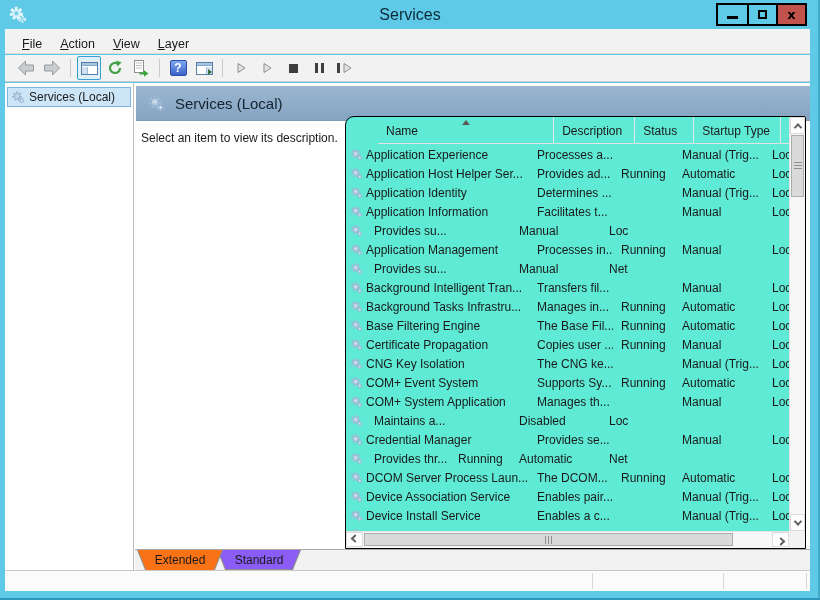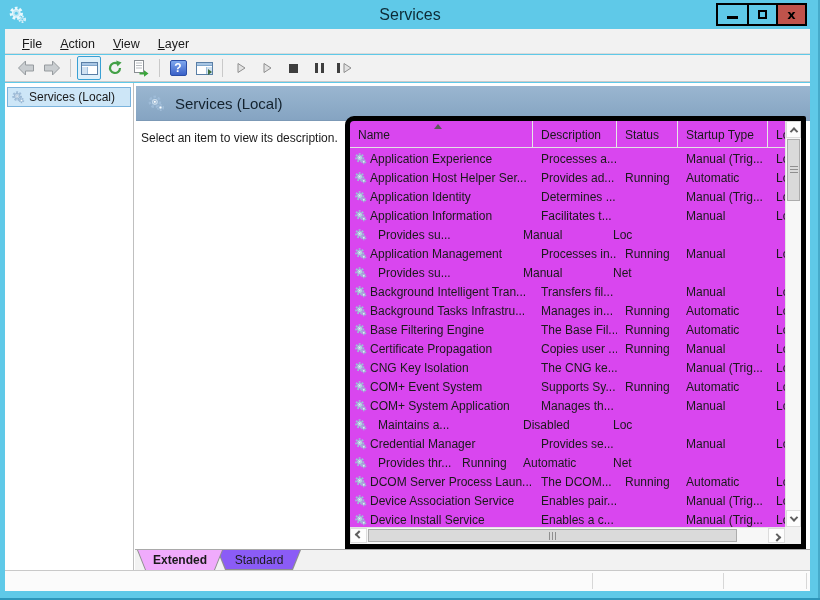--- a/index.html
+++ b/index.html
@@ -56,21 +56,21 @@
 
   .main-panel{position:absolute;left:130px;top:0;right:0;height:100%;background:#fff;}
   .main-header{position:absolute;top:3px;left:1px;right:0;height:35px;z-index:1;
     background:linear-gradient(#9AB6D0,#85A4C2);border-bottom:1px solid #7C99B6;
     display:flex;align-items:center;padding-left:11px;gap:10px;}
   .main-header .lbl{font-size:15px;color:#13222e;}
   .desc-hint{position:absolute;left:6px;top:48px;font-size:12px;z-index:0;}
 
   
   .list-view{position:absolute;left:210px;top:33px;right:4px;bottom:21px;z-index:2;
-    background:#d946ef;border:5px solid #000000;border-radius:9px 2px 0 0;overflow:hidden;}
+    background:#5eead4;border:1px solid #000000;border-radius:9px 2px 0 0;overflow:hidden;padding-left:32px;}
   .lv-header{position:relative;height:27px;display:flex;align-items:flex-end;border-bottom:1px solid #E3E3E3;
     padding-right:16px;}
   .hcell{height:100%;display:flex;align-items:flex-end;padding:0 0 5px 8px;border-right:1px solid #E6E6E6;
     font-size:12px;white-space:nowrap;overflow:hidden;}
   .hcell.name{width:183px;}
   .hcell.desc{width:84px;text-align:right;}
   .hcell.status{width:61px;}
   .hcell.startup{width:90px;}
   .hcell.log{flex:1;border-right:none;}
   .sort-arrow{position:absolute;left:84px;top:3px;width:0;height:0;
@@ -110,21 +110,21 @@
 
   
   .tab-strip{position:absolute;left:0;right:0;bottom:0;height:21px;background:#F2F2F2;
     border-top:1px solid #A9A9A9;display:flex;padding-left:2px;}
   .tab{position:relative;height:20px;margin-right:-6px;}
   .tab-border{height:100%;background:#8F8F8F;clip-path:polygon(0 0,100% 0,calc(100% - 8px) 100%,8px 100%);
     display:flex;align-items:center;justify-content:center;}
   .tab-fill{position:absolute;left:1px;right:1px;top:0;bottom:1px;background:#8b5cf6;
     clip-path:polygon(0 0,100% 0,calc(100% - 8px) 100%,8px 100%);
     display:flex;align-items:center;justify-content:center;font-size:12px;}
-  .tab.active .tab-fill{background:#f0abfc;bottom:0;font-weight:bold;}
+  .tab.active .tab-fill{background:#f97316;bottom:0;}
   .tab.t1{width:86px;z-index:2;}
   .tab.t2{width:84px;z-index:1;}
 
   
   .status-bar{position:absolute;left:5px;right:10px;bottom:9px;height:21px;background:#FBFBFB;
     border-top:1px solid #C9C9C9;}
   .sb-sep{position:absolute;top:2px;bottom:2px;width:1px;background:#D7D7D7;}
   .sb-sep.s1{left:587px;}
   .sb-sep.s2{left:718px;}
   .sb-sep.s3{right:3px;}

